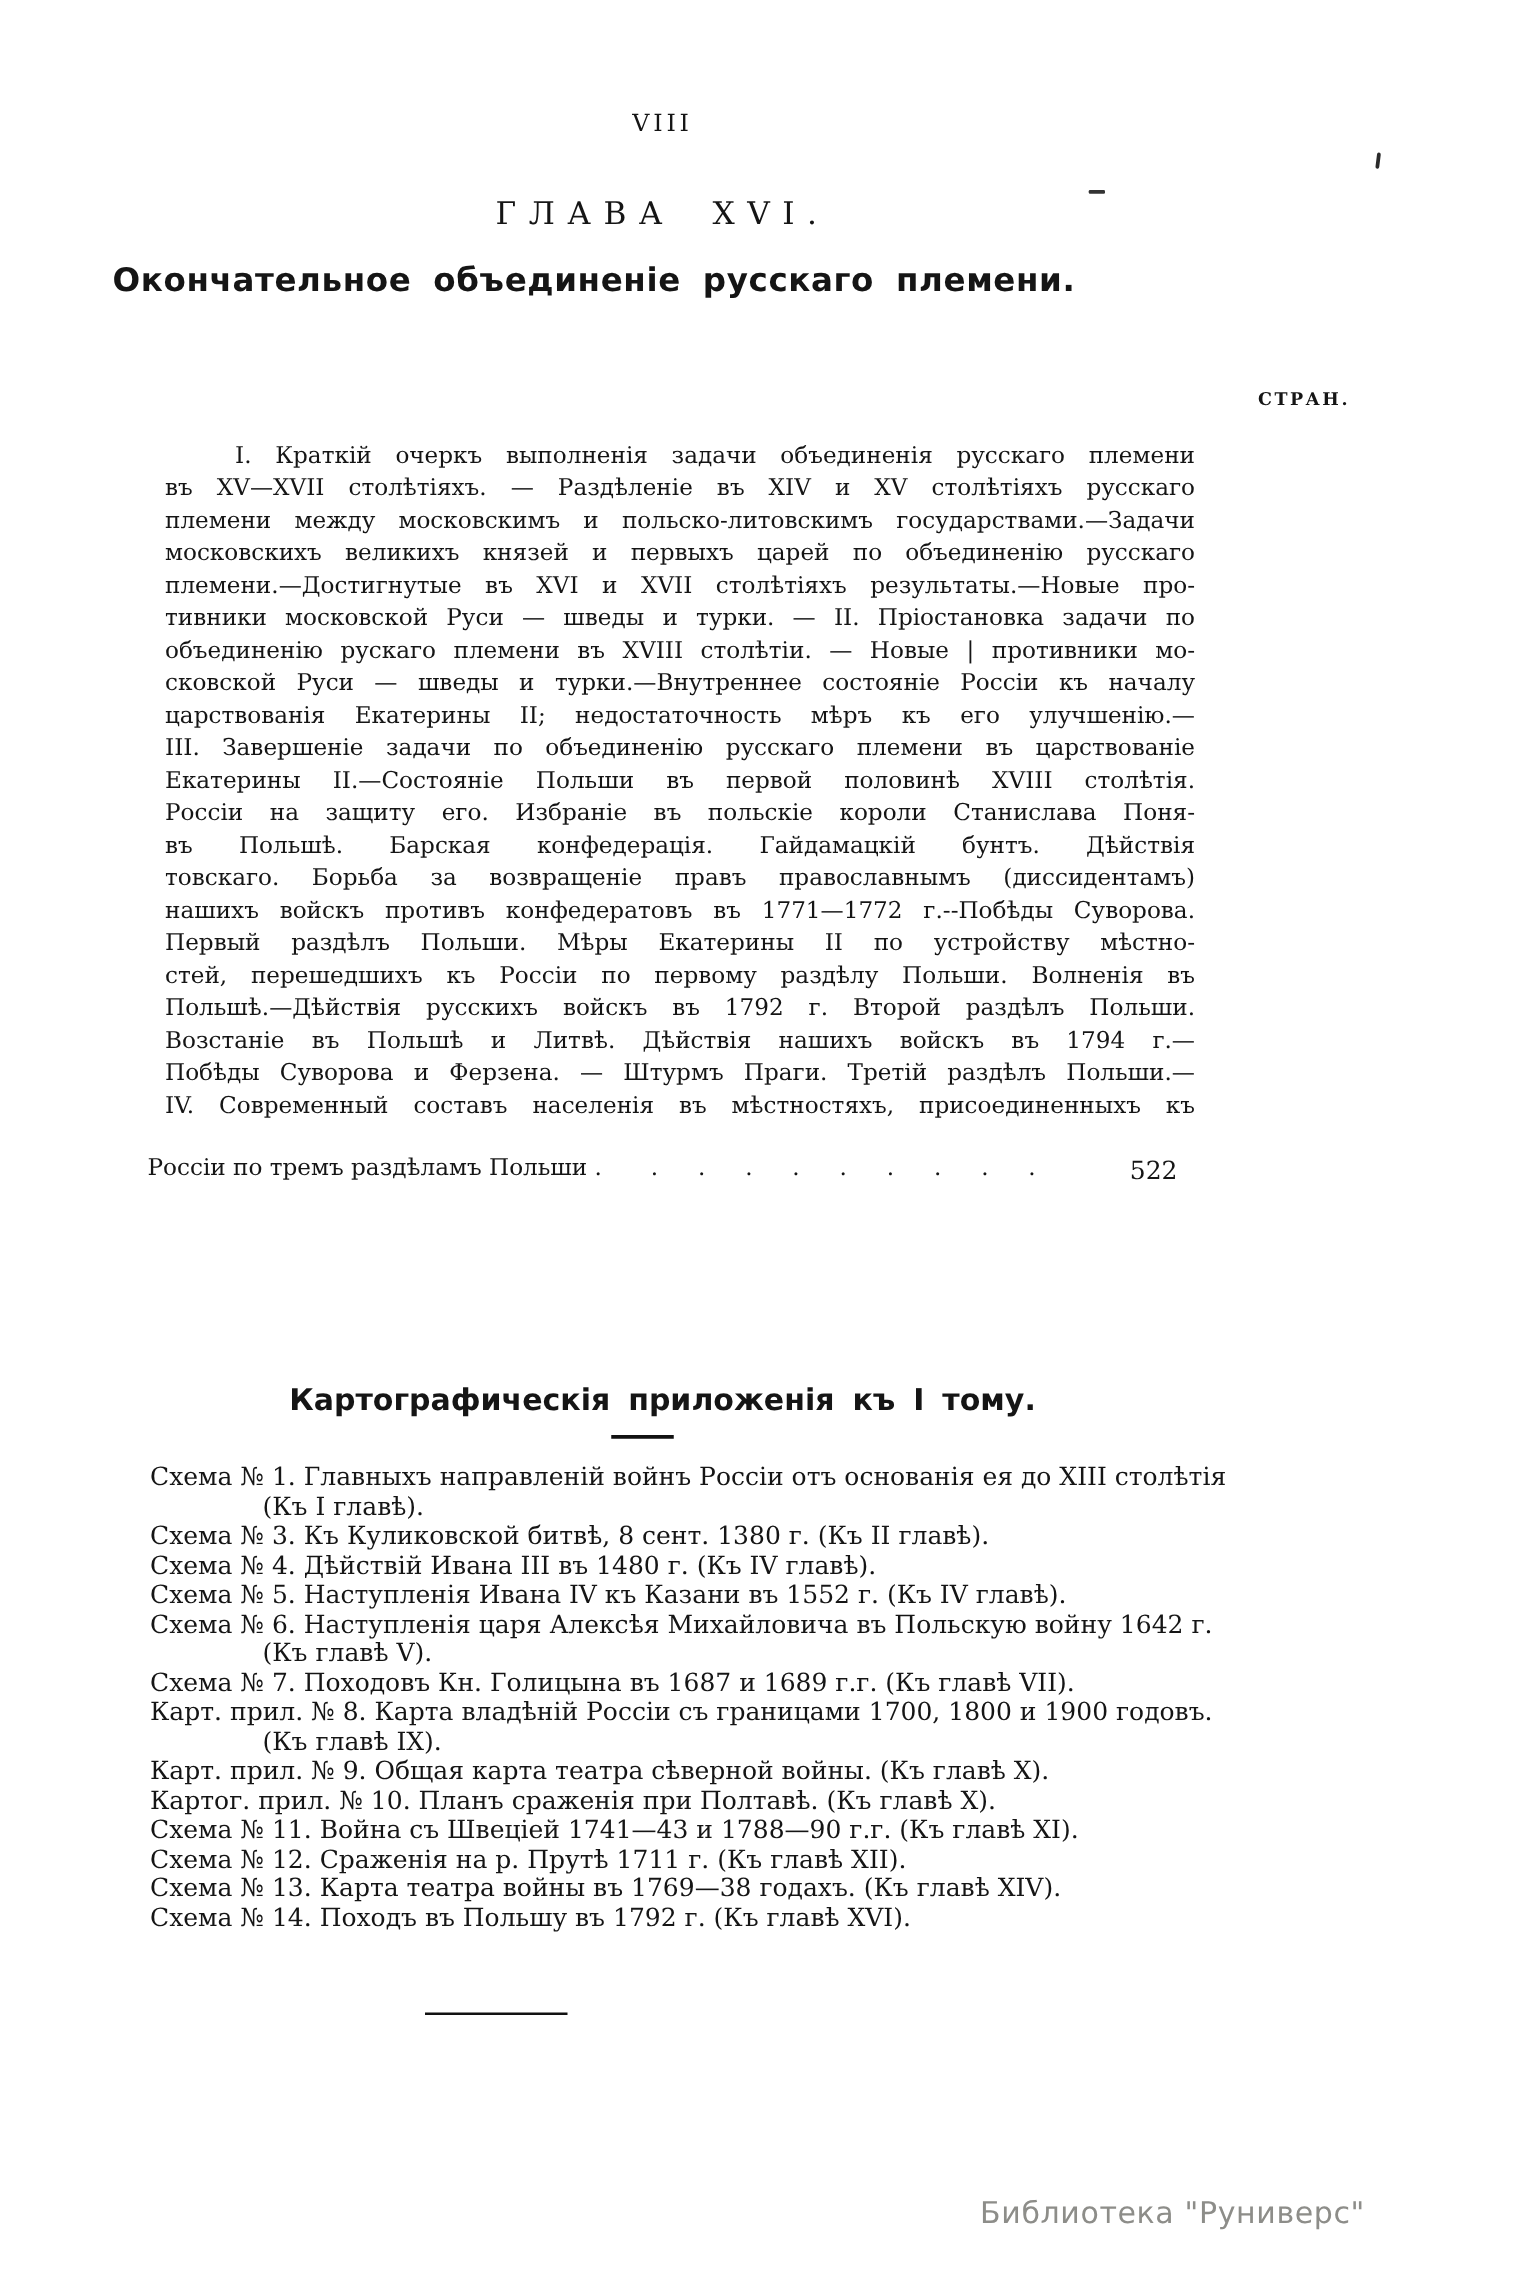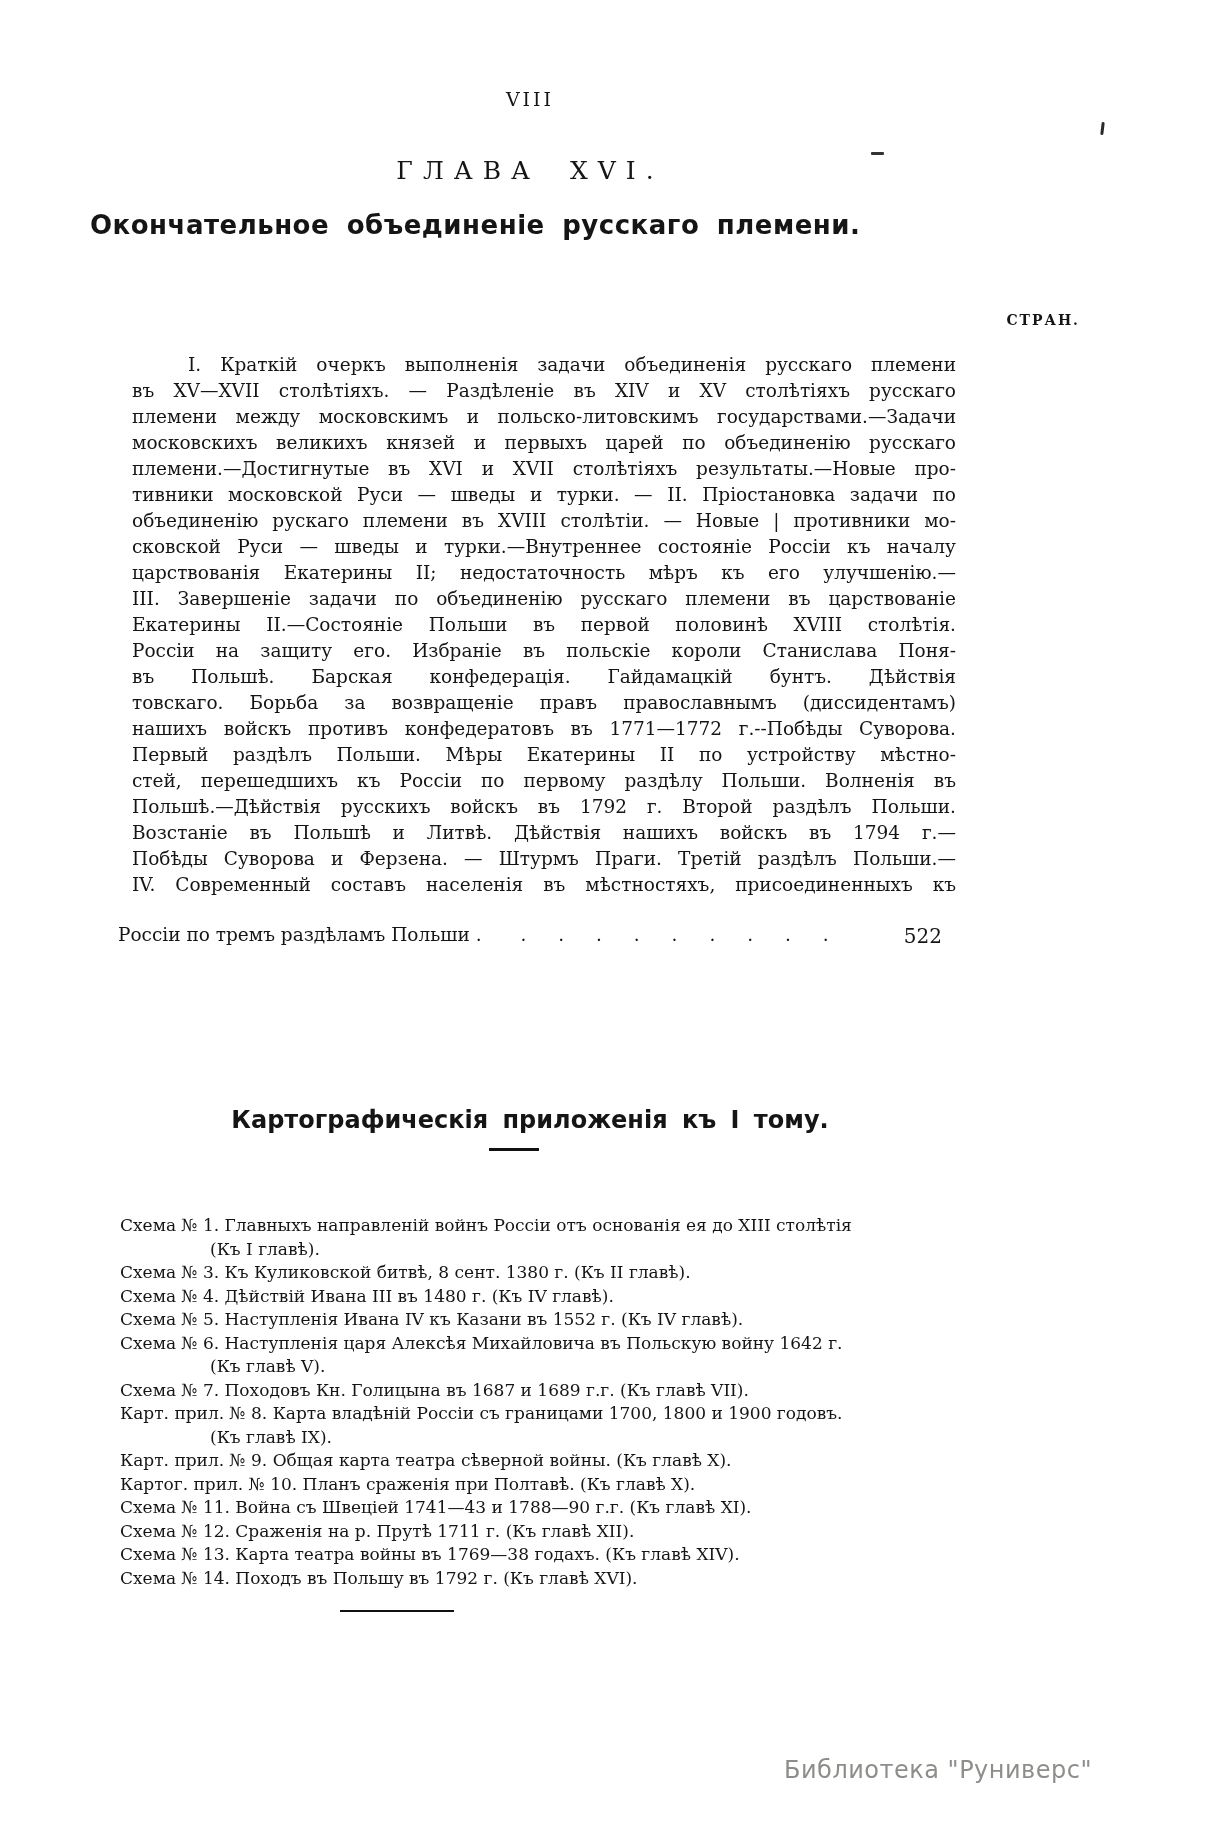--- a/index.html
+++ b/index.html
@@ -55,21 +55,21 @@
     font-family:"DejaVu Sans","Liberation Sans",sans-serif;
     font-weight:bold; font-size:24px; word-spacing:6px;
   }
   .rule-small {
     position:absolute; top:1148px; left:489px; width:50px; height:0;
     border-top:3px solid #111;
   }
 
   .appendix-list {
     position:absolute; top:1170px; left:120px; width:980px;
-    font-size:17px; line-height:23.5px;margin-top:44px;
+    font-size:20px; line-height:23.5px;
   }
   .app-item { padding-left:90px; text-indent:-90px; white-space:pre-line; }
 
   .rule-close {
     position:absolute; top:1610px; left:340px; width:114px; height:0;
     border-top:2px solid #111;
   }
 
   .watermark {
     position:absolute; top:1756px; right:126px;

